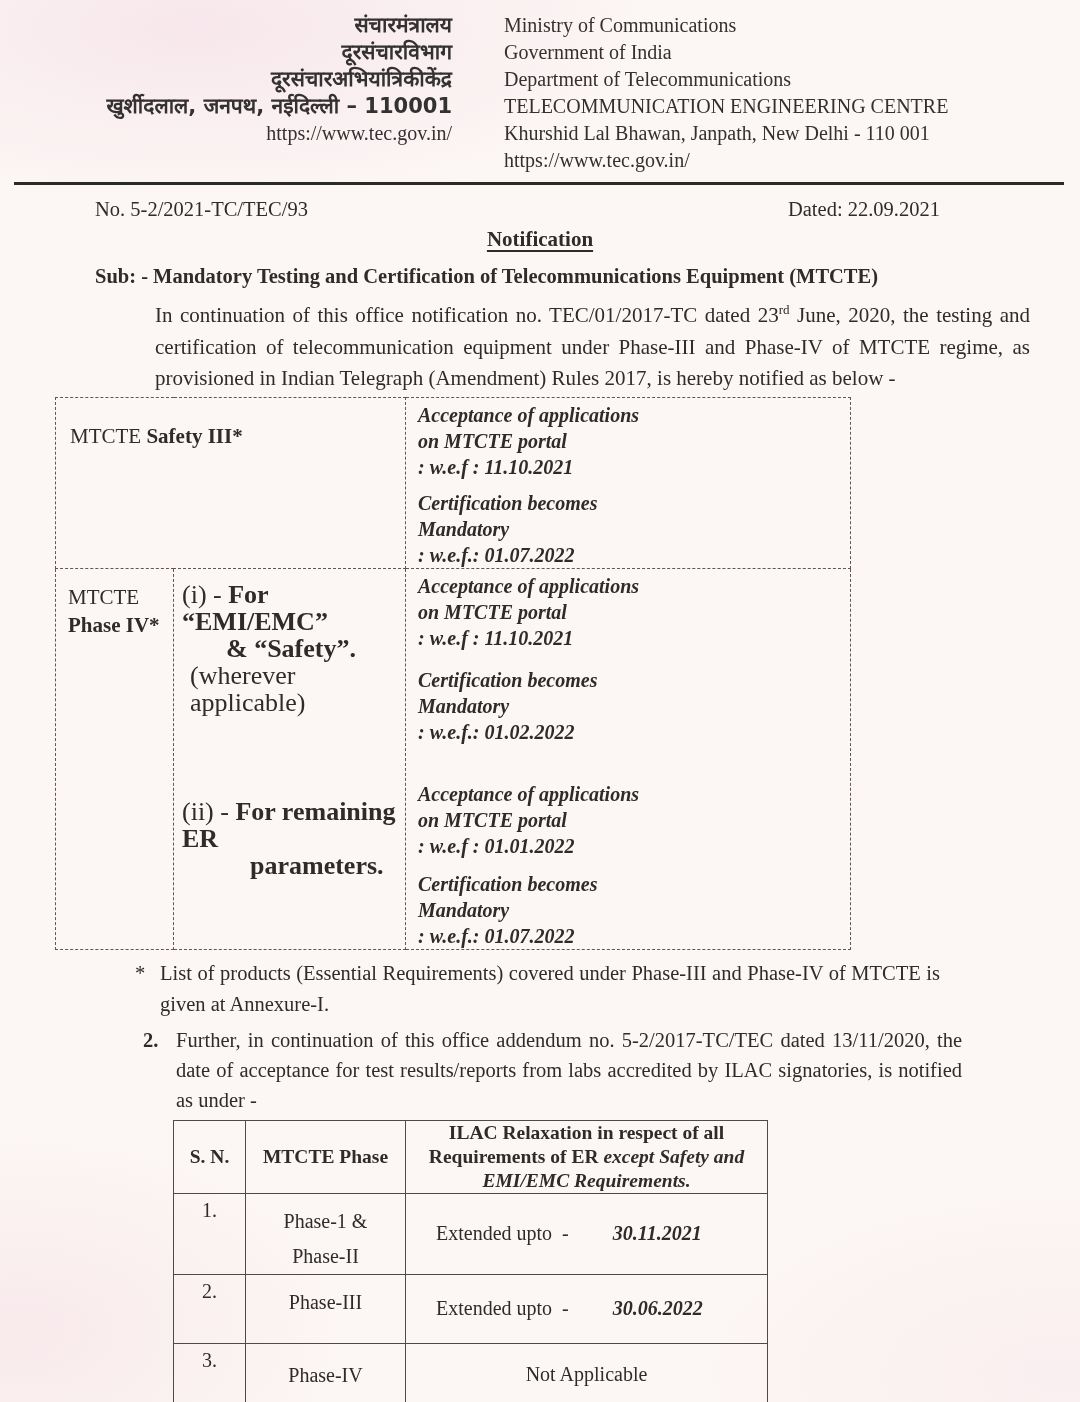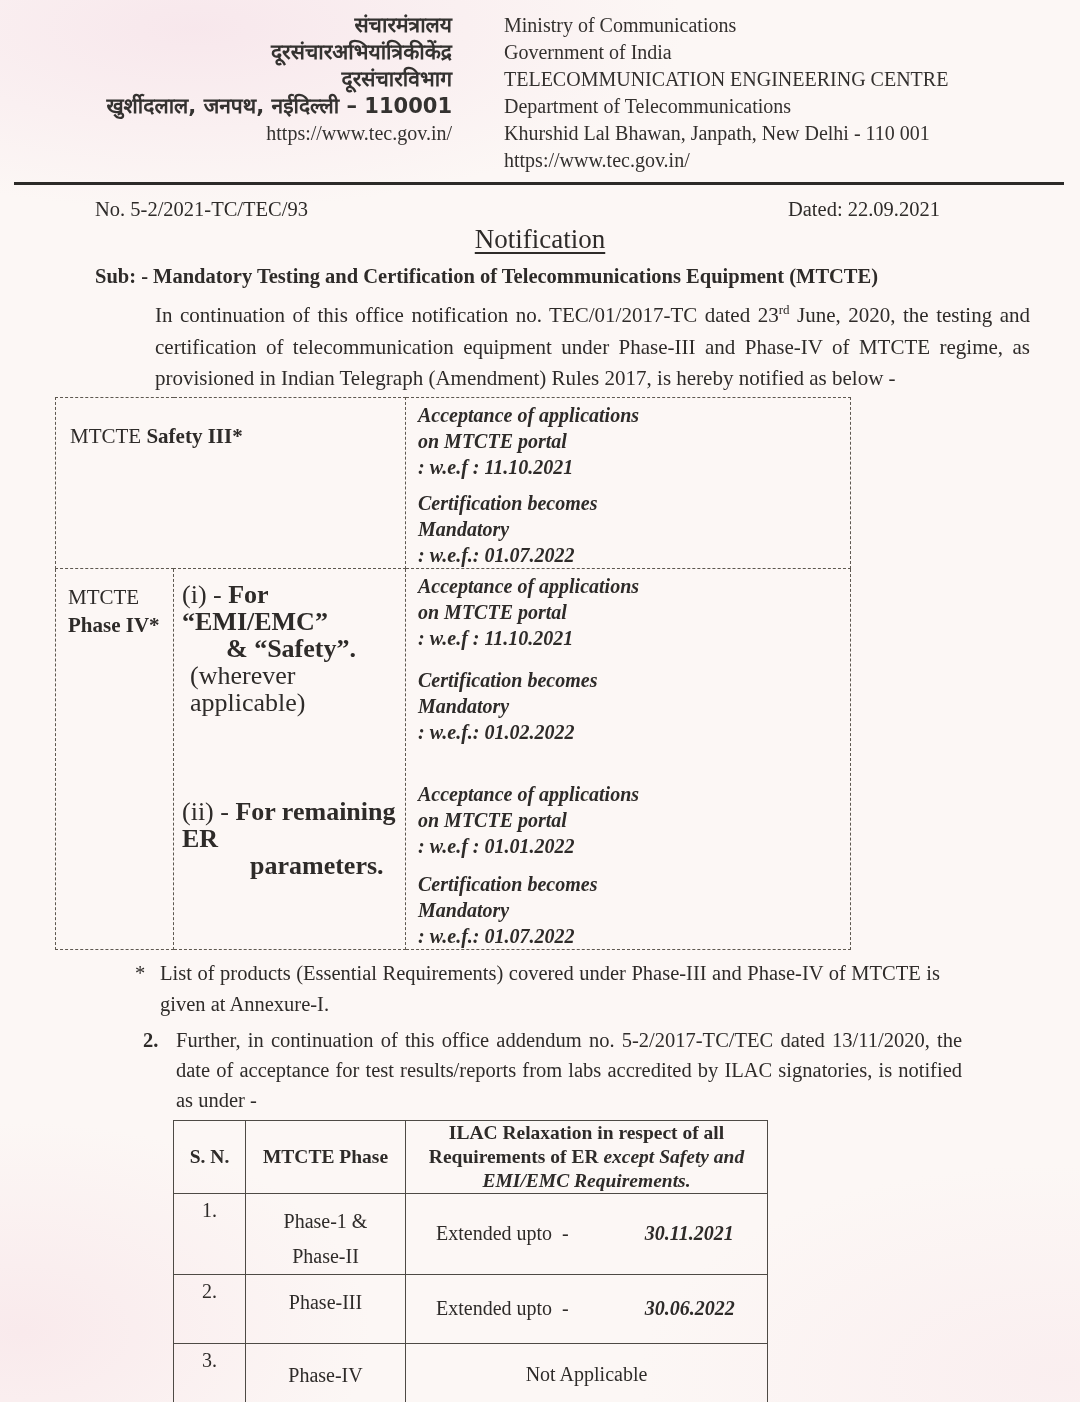--- a/index.html
+++ b/index.html
@@ -43,21 +43,21 @@
   .content{position:relative;z-index:1;padding-top:12px;}
   .letterhead{display:flex;}
   .lh-hindi{width:452px;text-align:right;
     font-family:"DejaVu Sans","Liberation Sans",sans-serif;
     font-size:21px;font-weight:600;line-height:27px;color:#343230;}
   .lh-hindi .url-line{font-family:"Liberation Serif",serif;font-weight:400;font-size:20px;}
   .lh-english{margin-left:52px;font-size:20px;line-height:27px;color:#33302e;}
   .rule{border:none;border-top:3px solid #2c2a28;margin:8px 16px 0 14px;}
   .ref-row{display:flex;justify-content:space-between;margin:11px 140px 0 95px;
     font-size:20.5px;line-height:26px;}
-  .doc-title{margin:2px 0 0 0;text-align:center;font-size:27px;font-weight:normal;line-height:30px;}
+  .doc-title{margin:2px 0 0 0;text-align:center;font-size:21px;font-weight:bold;line-height:30px;}
   .doc-title span{text-decoration:underline;text-decoration-thickness:2px;text-underline-offset:4px;}
   .subject{margin:8px 118px 0 95px;font-size:20.5px;font-weight:bold;line-height:28px;}
   .para1{margin:10px 50px 0 155px;font-size:21px;line-height:31.5px;text-align:justify;}
   .para1 sup{font-size:13px;line-height:0;}
   
   .t1{border-collapse:collapse;table-layout:fixed;width:795px;margin:2px 0 0 55px;background:transparent;}
   .t1 td{border:1.5px dashed #5e5850;vertical-align:top;padding:0;}
   .cell-p3{font-size:21px;padding:26px 0 0 14px !important;}
   .cell-p4{font-size:21px;padding:14px 0 0 12px !important;line-height:28px;}
   .cell-p4 b{display:block;}
@@ -82,51 +82,51 @@
   .para2 .num{width:33px;font-weight:bold;}
   .para2 .txt{flex:1;text-align:justify;}
   
   .t2{border-collapse:collapse;table-layout:fixed;width:594px;margin:5px 0 0 173px;}
   .t2 td{border:1.6px solid #4e4a45;padding:0;font-size:20px;}
   .t2 .hdr{font-weight:bold;text-align:center;vertical-align:middle;line-height:24px;font-size:19.5px;}
   .t2 .hdr .it{font-style:italic;}
   .sn-cell{text-align:center;vertical-align:top;padding-top:5px !important;}
   .ph-cell{text-align:center;vertical-align:top;padding-top:10px !important;line-height:35px;}
   .ext-cell{vertical-align:middle;}
-  .ext{display:flex;align-items:center;padding-left:30px;gap:32px;}
+  .ext{display:flex;align-items:center;padding-left:30px;}
   .ext .lab{white-space:pre;}
   .ext .dt{font-weight:bold;font-style:italic;margin-left:44px;}
   .na-cell{text-align:center;vertical-align:middle;}
   
   .footer{margin-top:73px;text-align:right;font-size:14px;}
   .footer .b{font-weight:bold;}
   .hrow{height:72px;} .r1{height:71px;} .r2{height:69px;} .r3{height:63px;}
   .t1r1{height:118px;} .t1r2{height:282px;}
 </style>
 </head>
 <body>
 
 <div class="page">
 
 
   <div class="content">
 
     <header class="letterhead">
       <div class="lh-hindi">
         <div>संचारमंत्रालय</div>
+        <div>दूरसंचारविभाग</div>
         <div>दूरसंचारअभियांत्रिकीकेंद्र</div>
-        <div>दूरसंचारविभाग</div>
         <div>खुर्शीदलाल, जनपथ, नईदिल्ली – 110001</div>
         <div class="url-line">https://www.tec.gov.in/</div>
       </div>
       <div class="lh-english">
         <div>Ministry of Communications</div>
         <div>Government of India</div>
+        <div>Department of Telecommunications</div>
         <div>TELECOMMUNICATION ENGINEERING CENTRE</div>
-        <div>Department of Telecommunications</div>
         <div>Khurshid Lal Bhawan, Janpath, New Delhi - 110 001</div>
         <div>https://www.tec.gov.in/</div>
       </div>
     </header>
 
     <hr class="rule">
 
     <div class="ref-row">
       <span>No.  5-2/2021-TC/TEC/93</span>
       <span>Dated: 22.09.2021</span>

